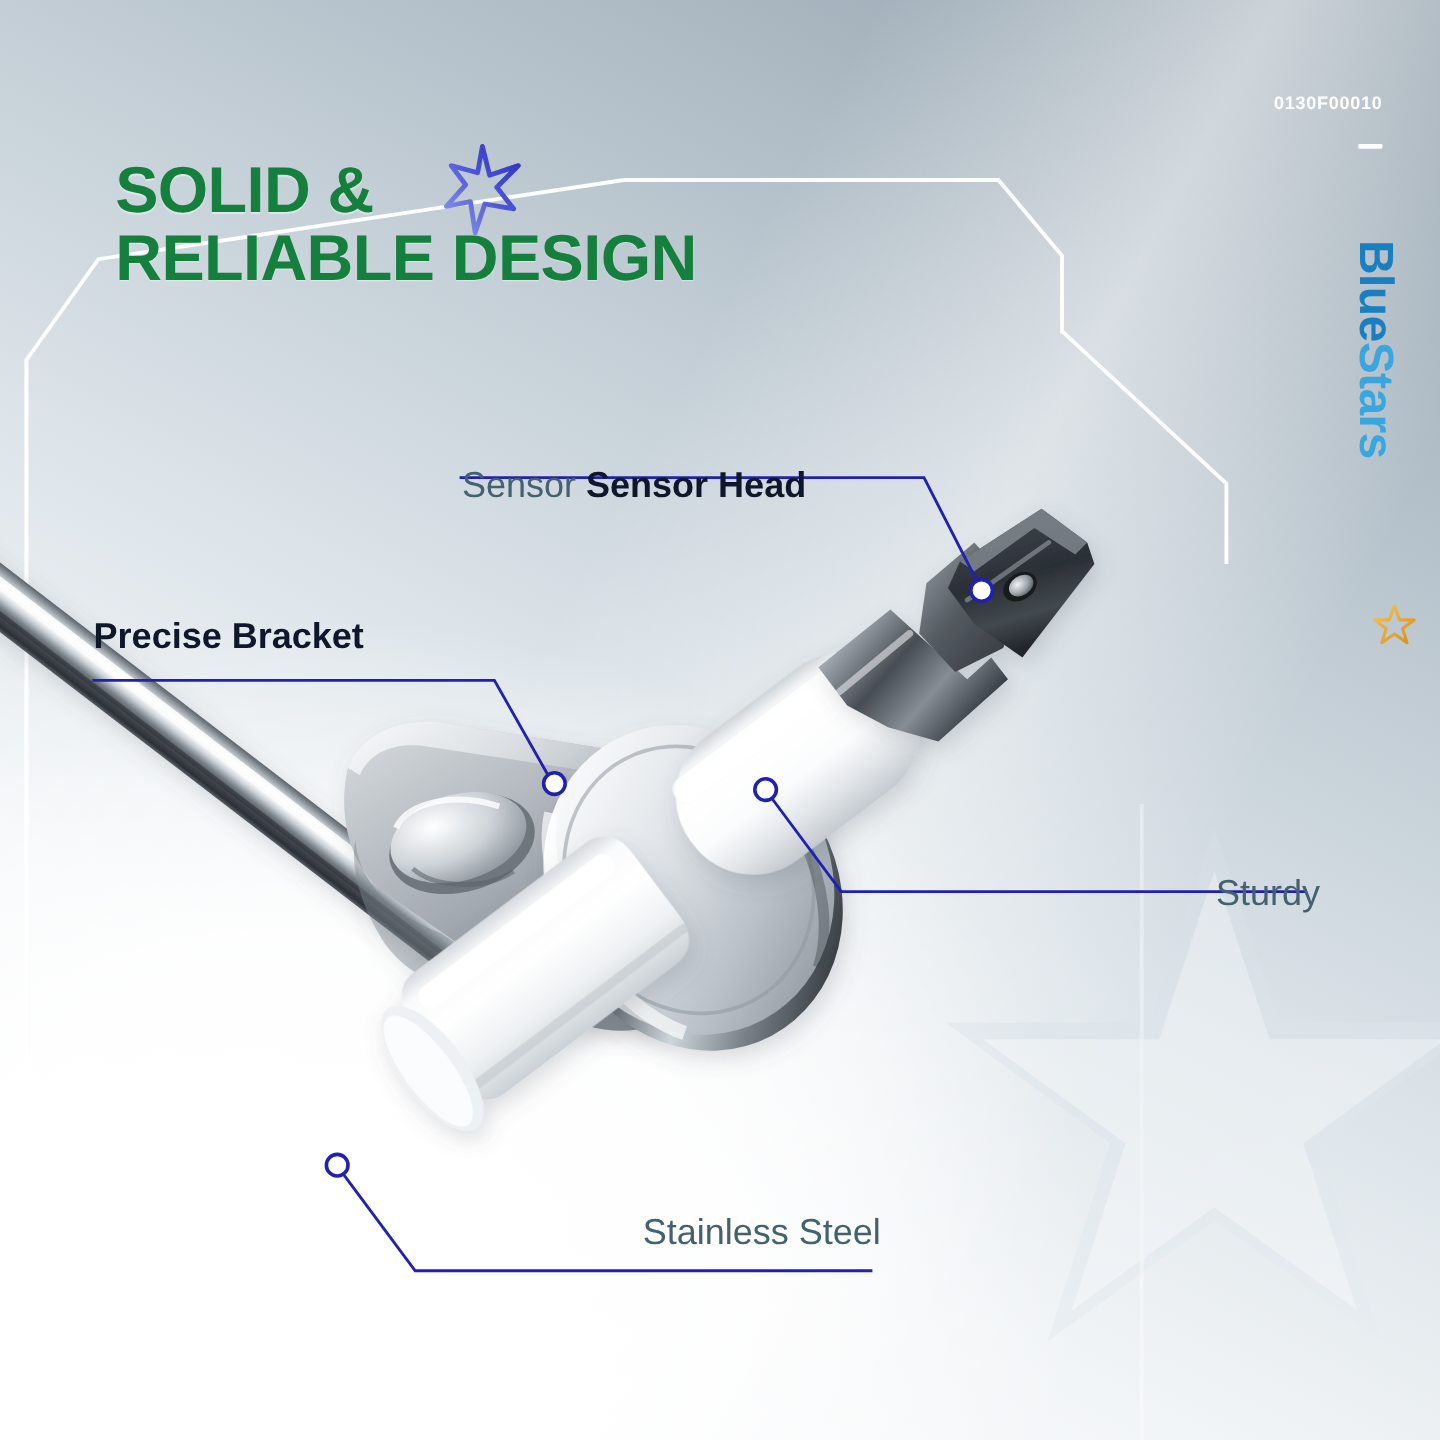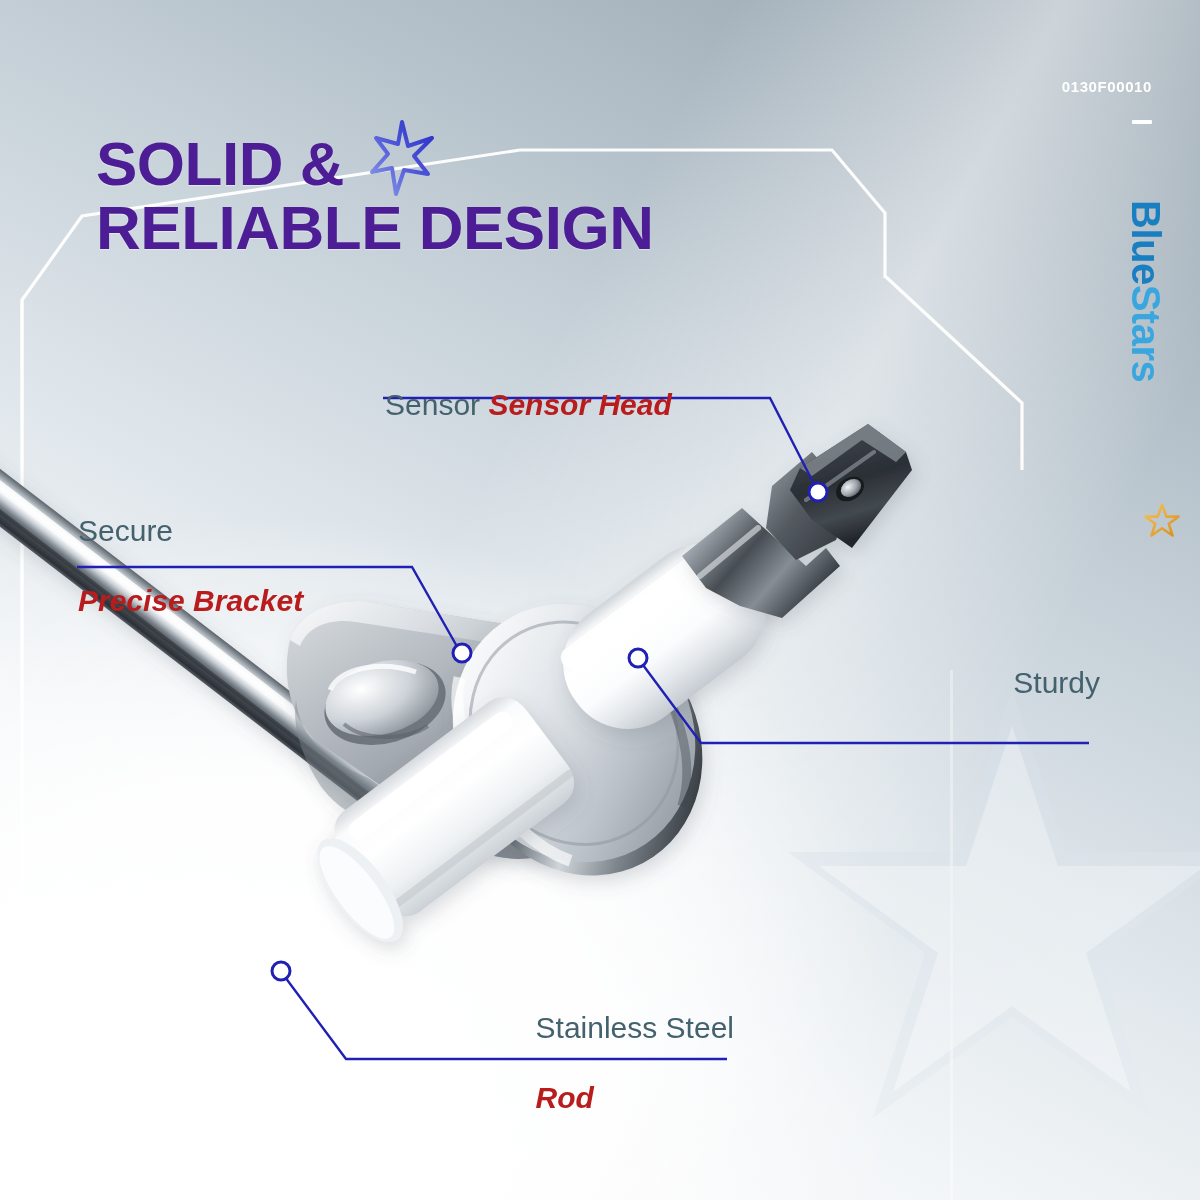--- a/index.html
+++ b/index.html
@@ -47,23 +47,23 @@
     position: absolute;
     inset: 0;
     pointer-events: none;
   }
 
   
   .title {
     position: absolute;
     left: 96px;
     top: 132px;
-    color: #4c1d95;
+    color: #15803d;
     font-weight: 700;
-    font-size: 62px;
+    font-size: 54px;
     line-height: 1.03;
     letter-spacing: -0.5px;
     white-space: pre-line;
     text-shadow: 0 1px 1px rgba(255,255,255,0.45);
   }
   .title-star {
     position: absolute;
     left: 358px;
     top: 116px;
     width: 84px;
@@ -133,25 +133,25 @@
 
   
   .callout {
     position: absolute;
     color: #44626e;
     font-size: 30px;
     line-height: 1.17;
     white-space: pre-line;
   }
   .callout .thin { font-weight: 400; }
-  .callout .bold { font-weight: 700; color: #b91c1c; font-style: italic; }
+  .callout .bold { font-weight: 700; color: #0f172a; }
 
   .cl-sensor  { left: 385px; top: 352px; text-align: left; }
   .cl-bracket { left: 78px;  top: 478px; text-align: left; }
-  .cl-ceramic { right: 100px; top: 630px; text-align: right; }
+  .cl-ceramic { right: 100px; top: 692px; text-align: right; }
   .cl-rod     { right: 466px; top: 975px; text-align: left; }
 
   .leaders {
     position: absolute;
     inset: 0;
     pointer-events: none;
   }
 </style>
 </head>
 <body>
@@ -454,26 +454,24 @@
       <path d="M 727 1059 L 346 1059 L 285 977"></path>
       <circle cx="281" cy="971" r="9" fill="#ffffff" stroke="#2020b4" stroke-width="3"></circle>
     </g>
   </svg>
 
   <div class="callout cl-sensor">
     <span class="thin">Sensor </span><span class="bold">Sensor Head</span>
   </div>
 
   <div class="callout cl-bracket">
-    <div class="thin">Secure</div>
     <div class="bold">Precise Bracket</div>
   </div>
 
   <div class="callout cl-ceramic">
     <div class="thin">Sturdy</div>
   </div>
 
   <div class="callout cl-rod">
     <div class="thin">Stainless Steel</div>
-    <div class="bold">Rod</div>
   </div>
 
 </div>
 
 </body></html>

